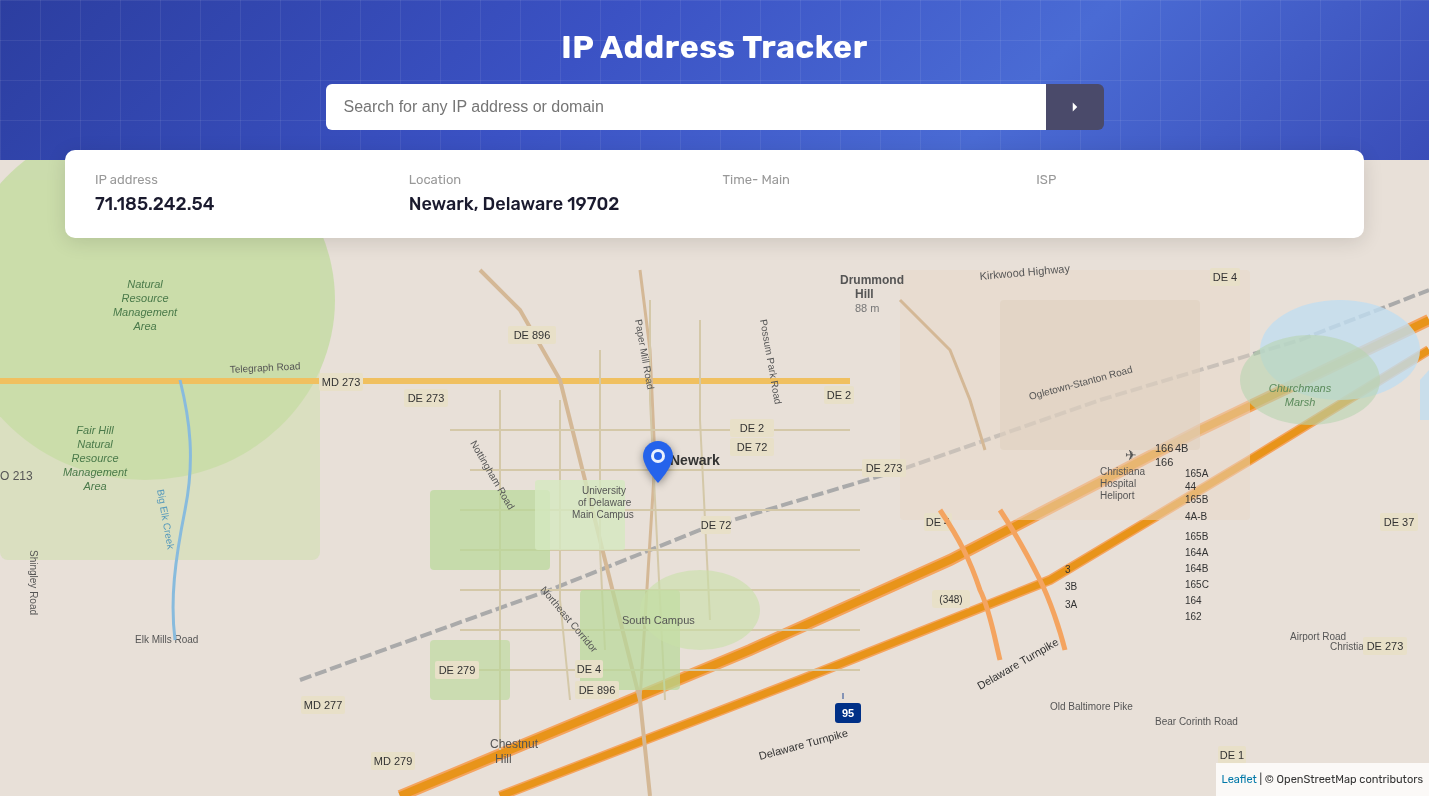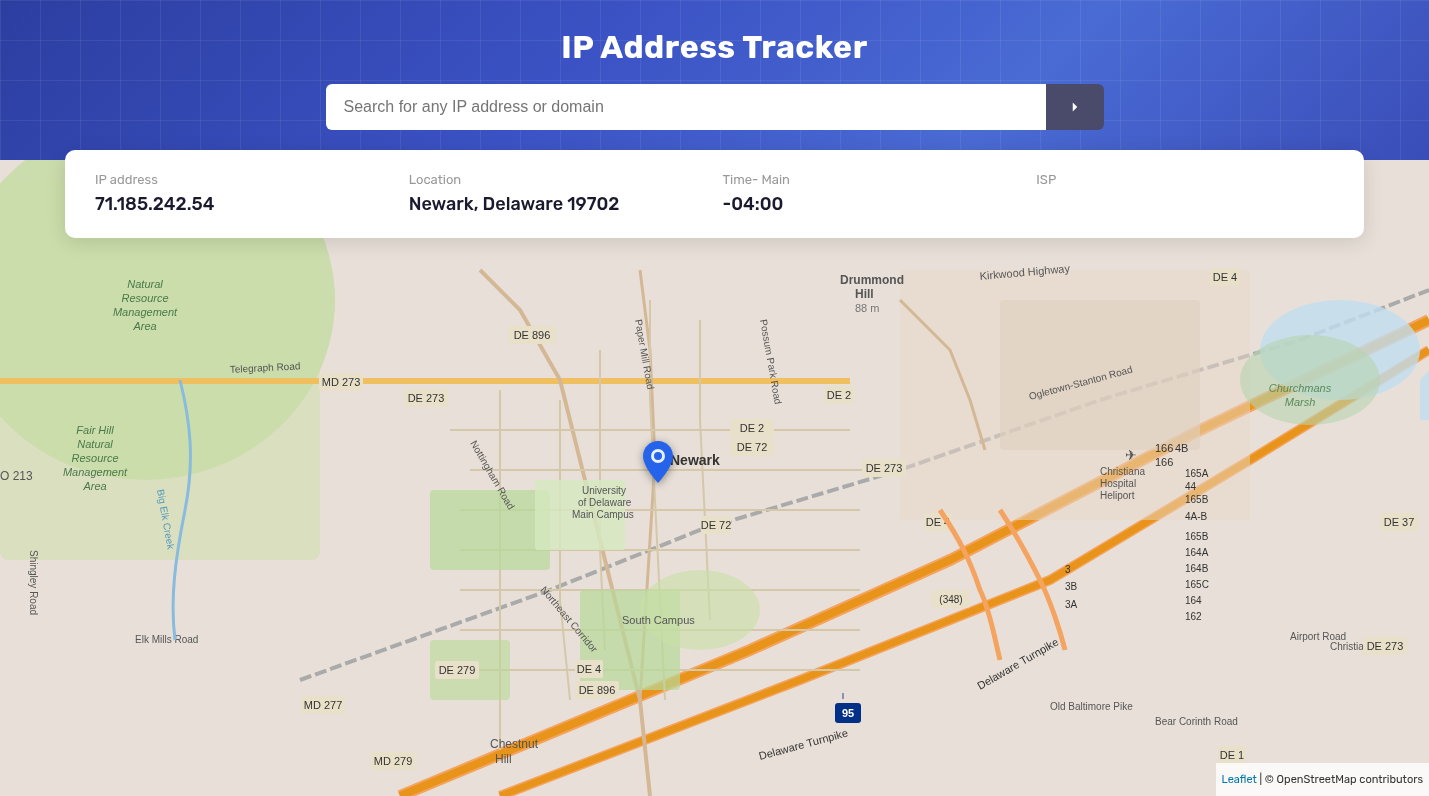--- a/index.html
+++ b/index.html
@@ -383,21 +383,20 @@
       <div class="info-col">
         <span class="info-label">IP address</span>
         <span class="info-value">71.185.242.54</span>
       </div>
       <div class="info-col">
         <span class="info-label">Location</span>
         <span class="info-value">Newark, Delaware 19702</span>
       </div>
       <div class="info-col">
         <span class="info-label">Time- Main</span>
-        <span class="info-value">-04:00</span>
       </div>
       <div class="info-col">
         <span class="info-label">ISP</span>
       </div>
     </div>
   </div>
 
 </div>
 
 </body></html>

